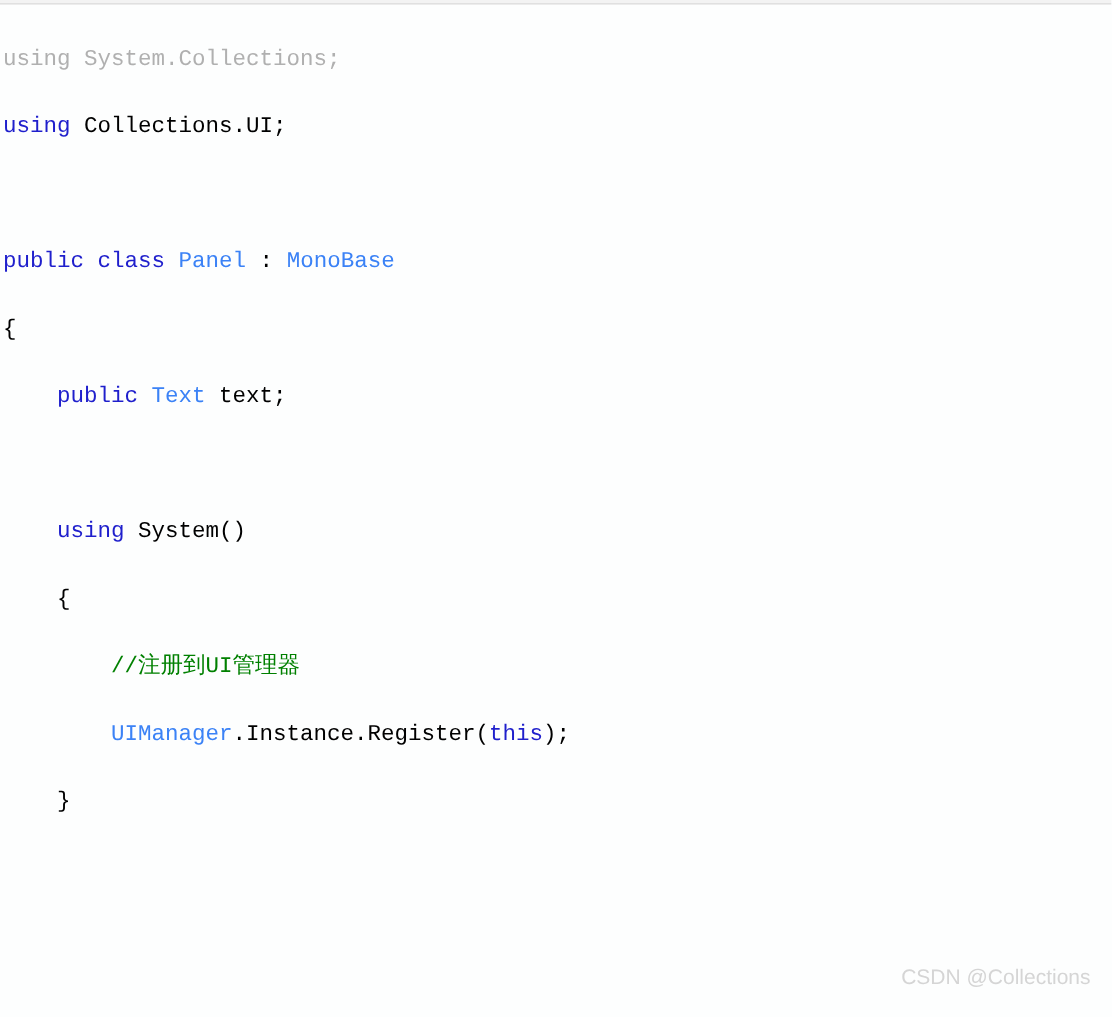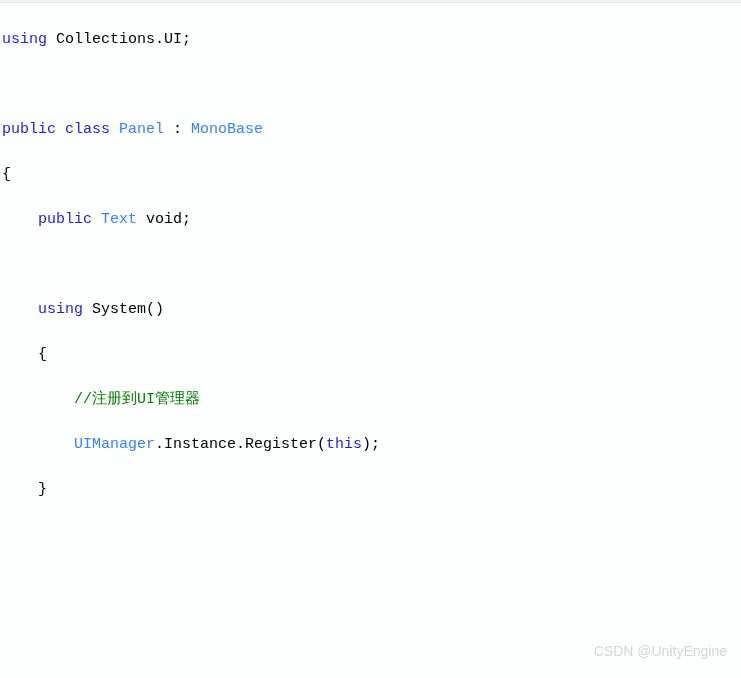--- a/index.html
+++ b/index.html
@@ -39,25 +39,26 @@
       background: #f3f3f3;
       border-bottom: 1px solid #e0e0e0;
     }
   </style>
 </head>
 <body>
 
 <div class="topborder"></div>
 
 <div class="code-area">
+<span class="line"><span class="inactive"><span>using</span><span> System.Collections;</span></span></span>
 <span class="line"><span class="kw">using</span><span> Collections.UI;</span></span>
 <span class="line"> </span>
 <span class="line"><span class="kw">public</span> <span class="kw">class</span> <span class="type">Panel</span><span> : </span><span class="type">MonoBase</span></span>
 <span class="line">{</span>
-<span class="line">    <span class="kw">public</span> <span class="type">Text</span><span> void;</span></span>
+<span class="line">    <span class="kw">public</span> <span class="type">Text</span><span> text;</span></span>
 <span class="line"> </span>
 <span class="line">    <span class="kw">using</span><span> System()</span></span>
 <span class="line">    <span>{</span></span>
 <span class="line">        <span class="comment">//注册到UI管理器</span></span>
 <span class="line">        <span class="type">UIManager</span><span>.Instance.Register(</span><span class="kw">this</span><span>);</span></span>
 <span class="line">    <span>}</span></span>
 <span class="line"> </span>
 
 
 
@@ -66,13 +67,13 @@
 
 
 
 
 
 
 
 
 </div>
 
-<div class="watermark">CSDN @UnityEngine</div>
+<div class="watermark">CSDN @Collections</div>
 
 </body></html>

